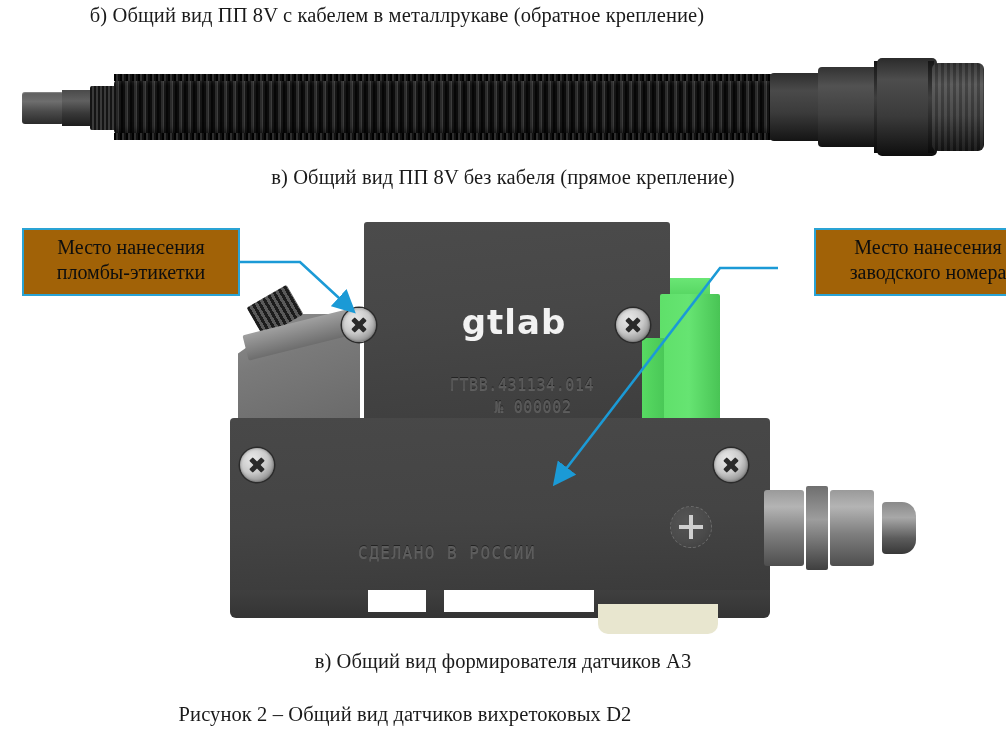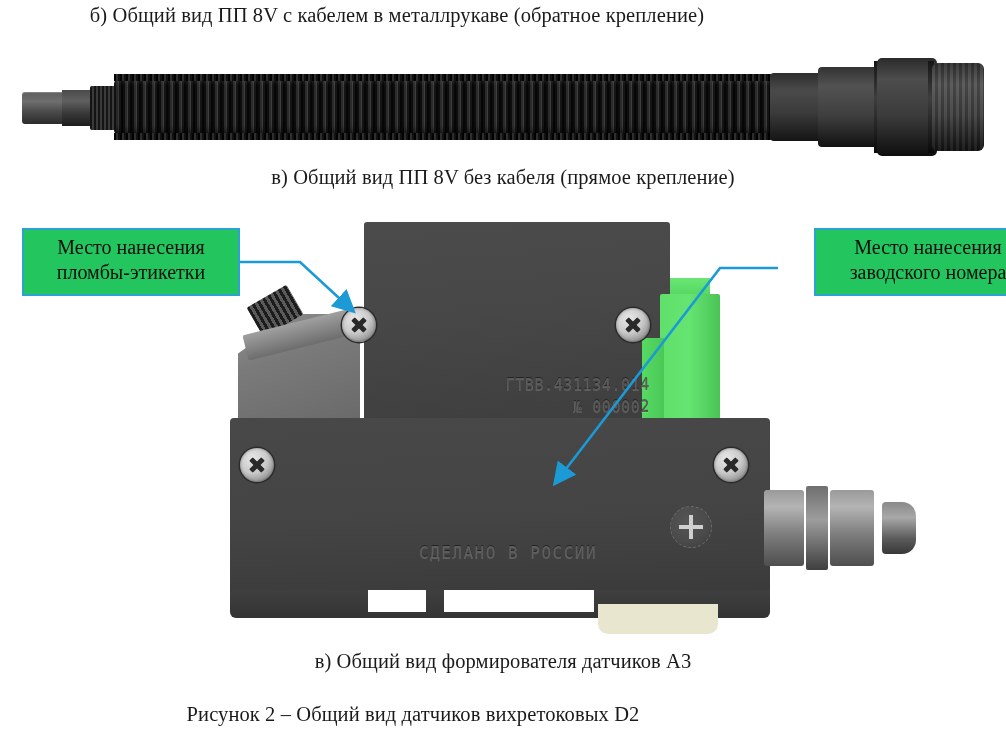--- a/index.html
+++ b/index.html
@@ -199,28 +199,28 @@
   .engrave {
     position: absolute;
     left: 176px; top: 156px;
     width: 256px;
     color: #5a5a5a;
     text-shadow: 0 1px 0 rgba(255,255,255,.16), 0 -1px 0 rgba(0,0,0,.45);
     font-family: "DejaVu Sans Mono", monospace;
     font-size: 15px;
     line-height: 22px;
     letter-spacing: .6px;
-    text-align: right;
+    text-align: center;
   }
   .engrave .ln-sn { padding-left: 22px; }
   .made-in {
     position: absolute;
     left: 140px; top: 325px;
     width: 300px;
-    text-align: center;
+    text-align: left;
     color: #5d5d5d;
     text-shadow: 0 1px 0 rgba(255,255,255,.16), 0 -1px 0 rgba(0,0,0,.45);
     font-family: "DejaVu Sans Mono", monospace;
     font-size: 16px;
     letter-spacing: 1.5px;
   }
 
   .green-block {
     position: absolute;
     left: 442px; top: 76px;
@@ -297,21 +297,21 @@
     position:absolute; left:118px; top:12px;
     width:34px; height:52px;
     border-radius: 4px 14px 14px 4px;
     background: linear-gradient(180deg,#8a8a8a,#a8a8a8 30%,#5c5c5c 70%,#383838);
   }
 
   
   .callout {
     position: absolute;
     border: 2px solid #2aa3d4;
-    background: #22c55e;
+    background: #a16207;
     font-family: "Liberation Serif", "DejaVu Serif", serif;
     font-size: 20px;
     line-height: 25px;
     color: #0e0e0e;
     text-align: center;
     padding: 5px 8px;
     box-sizing: border-box;
   }
   #callout-seal  { left: 22px;  top: 228px; width: 218px; height: 68px; }
   #callout-serial{ left: 774px; top: 228px; width: 228px; height: 68px; margin-left: 40px; }
@@ -353,20 +353,21 @@
   <div class="mod-foot"></div>
   <div class="foot-notch" style="left:150px; width:58px;"></div>
   <div class="foot-notch" style="left:226px; width:150px;"></div>
   <div class="din-clip"></div>
 
   <div class="screw" style="left:124px; top:90px;"></div>
   <div class="screw" style="left:398px; top:90px;"></div>
   <div class="screw" style="left:22px;  top:230px;"></div>
   <div class="screw" style="left:496px; top:230px;"></div>
 
+  <div class="brand">gtlab</div>
 
   <div class="engrave">
     <div>ГТВВ.431134.014</div>
     <div class="ln-sn">№ 000002</div>
   </div>
 
   <div class="made-in">СДЕЛАНО В РОССИИ</div>
 
   <div class="ground-sym">
     <div class="gh"></div>
@@ -393,13 +394,13 @@
     <marker id="arrowSerial" markerWidth="9" markerHeight="9" refX="7" refY="4.5" orient="auto">
       <path d="M0,0 L9,4.5 L0,9 z" fill="#1b9ad6"></path>
     </marker>
   </defs>
   <path d="M240,262 L300,262 L352,310" stroke="#1b9ad6" stroke-width="2.6" fill="none" marker-end="url(#arrowSeal)"></path>
   <path d="M778,268 L720,268 L556,482" stroke="#1b9ad6" stroke-width="2.6" fill="none" marker-end="url(#arrowSerial)"></path>
 </svg>
 
 <div class="caption" style="left:0; top:650px; width:1006px;">в) Общий вид формирователя датчиков А3</div>
 
-<div class="caption" style="left:12px; top:703px; width:802px;font-family:Liberation Serif, serif;">Рисунок 2 – Общий вид датчиков вихретоковых D2</div>
+<div class="caption" style="left:4px; top:703px; width:802px;font-family:Liberation Serif, serif;">Рисунок 2 – Общий вид датчиков вихретоковых D2</div>
 
 </body></html>

